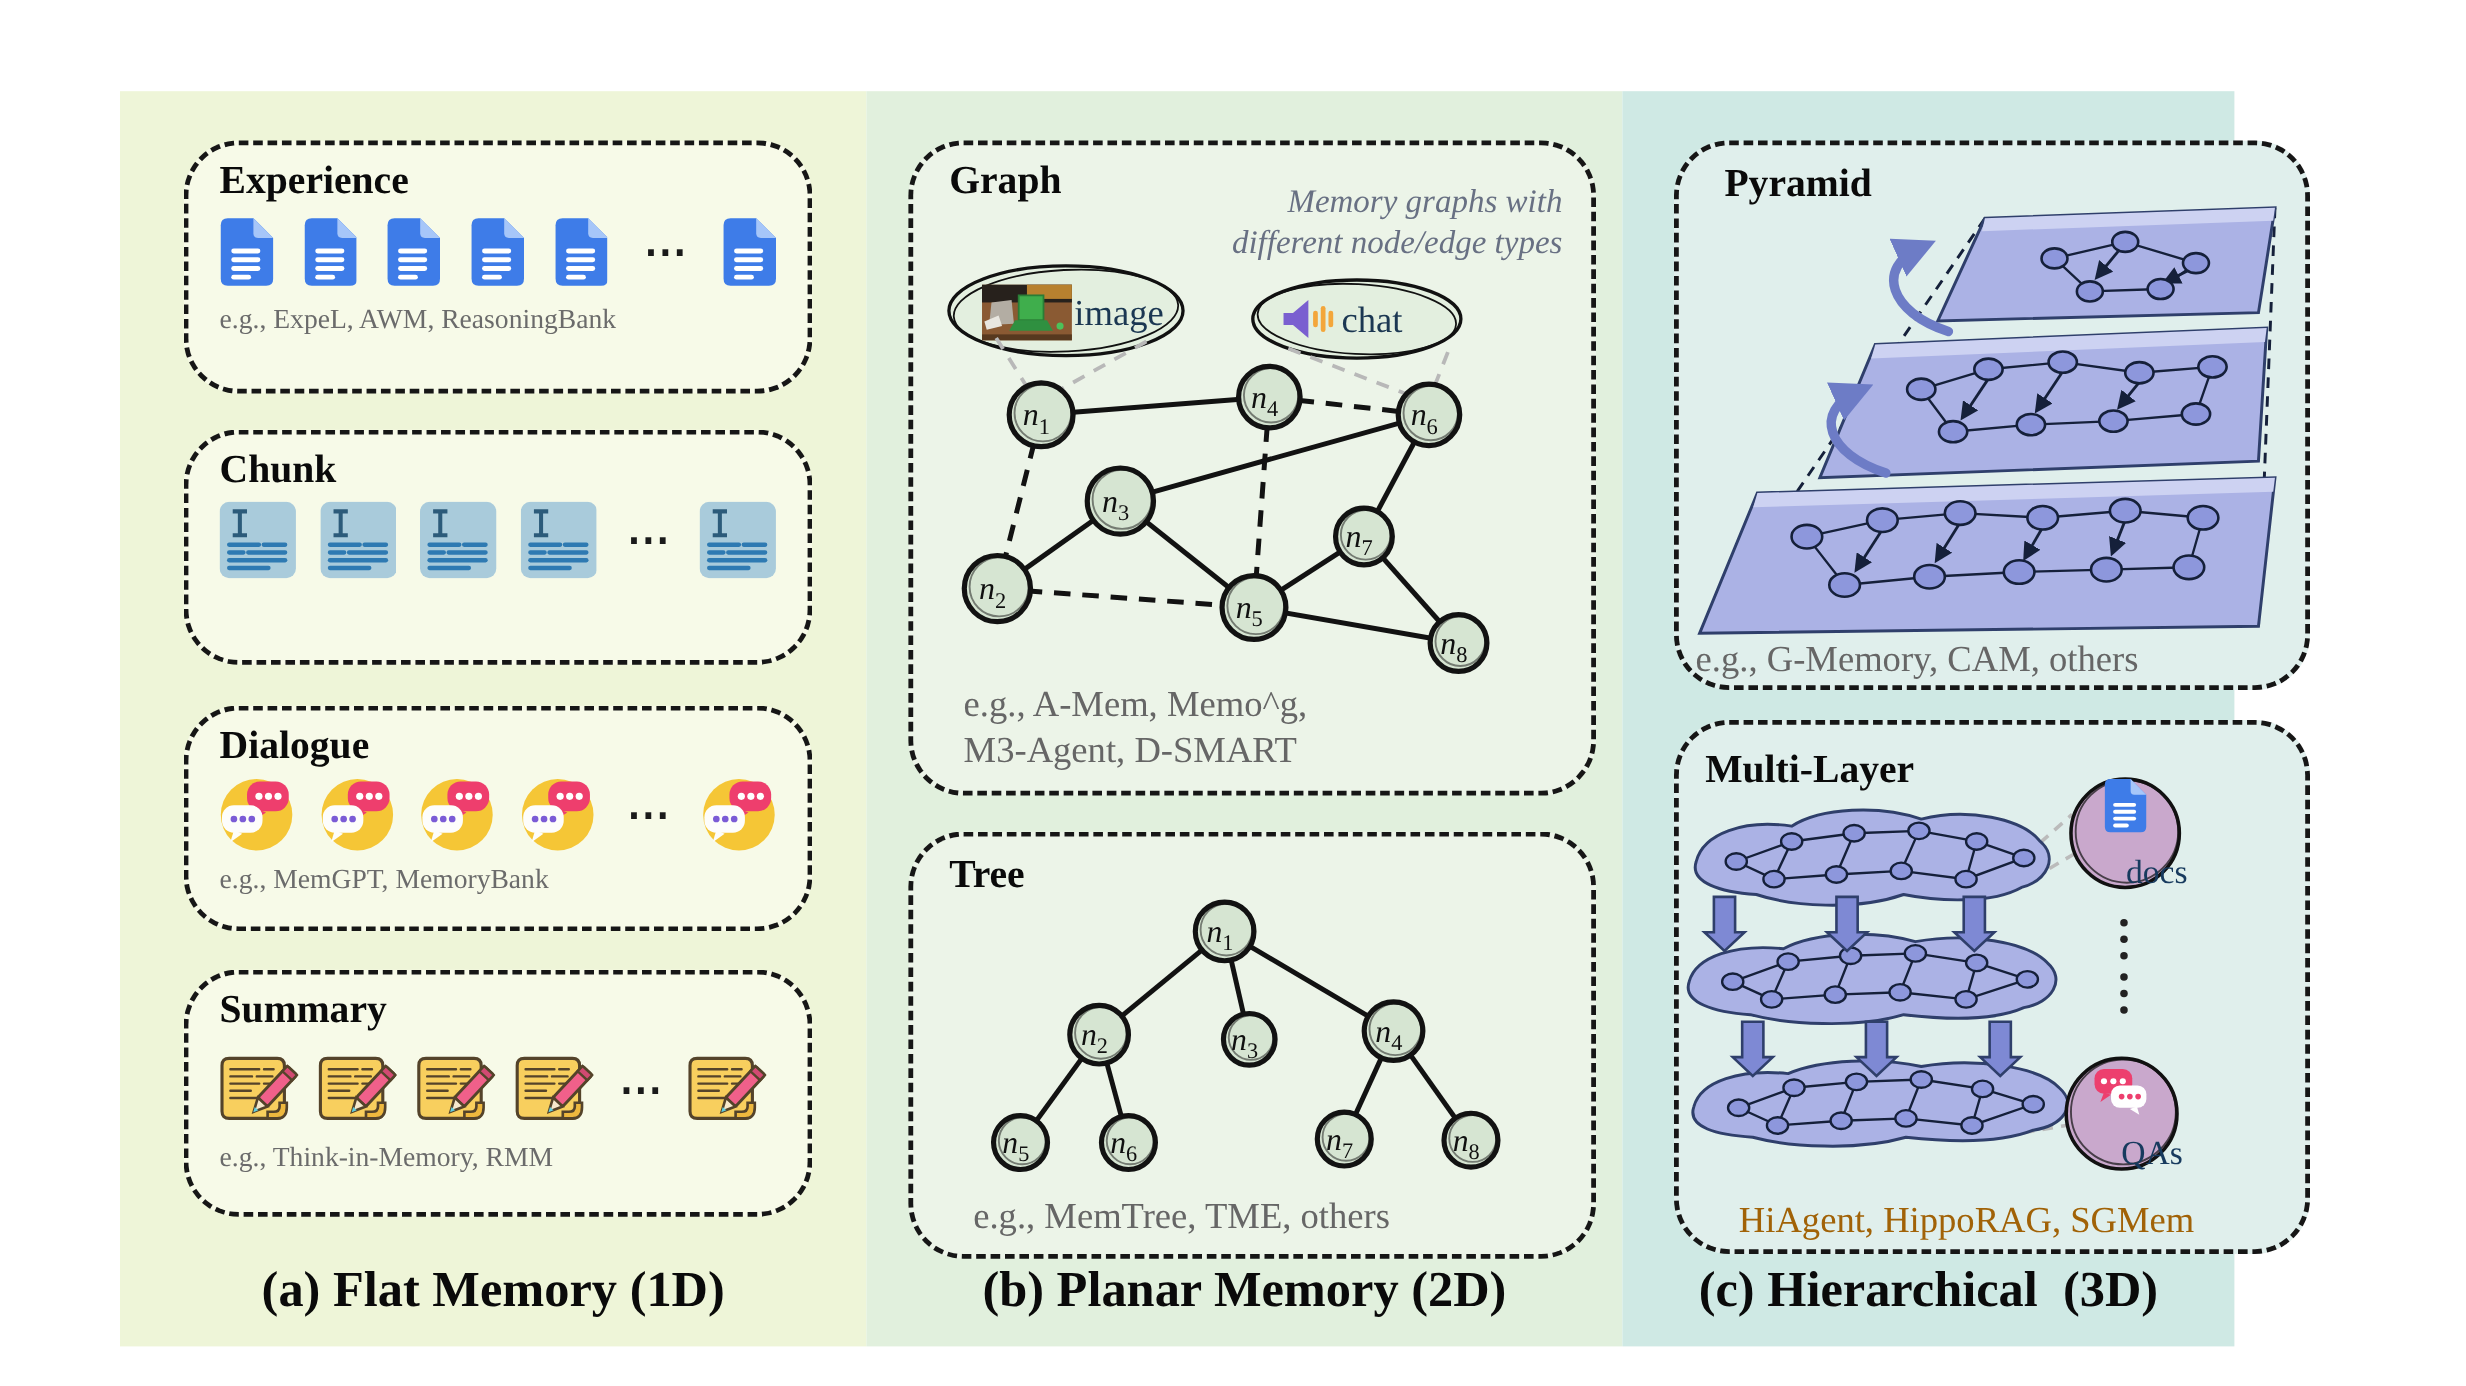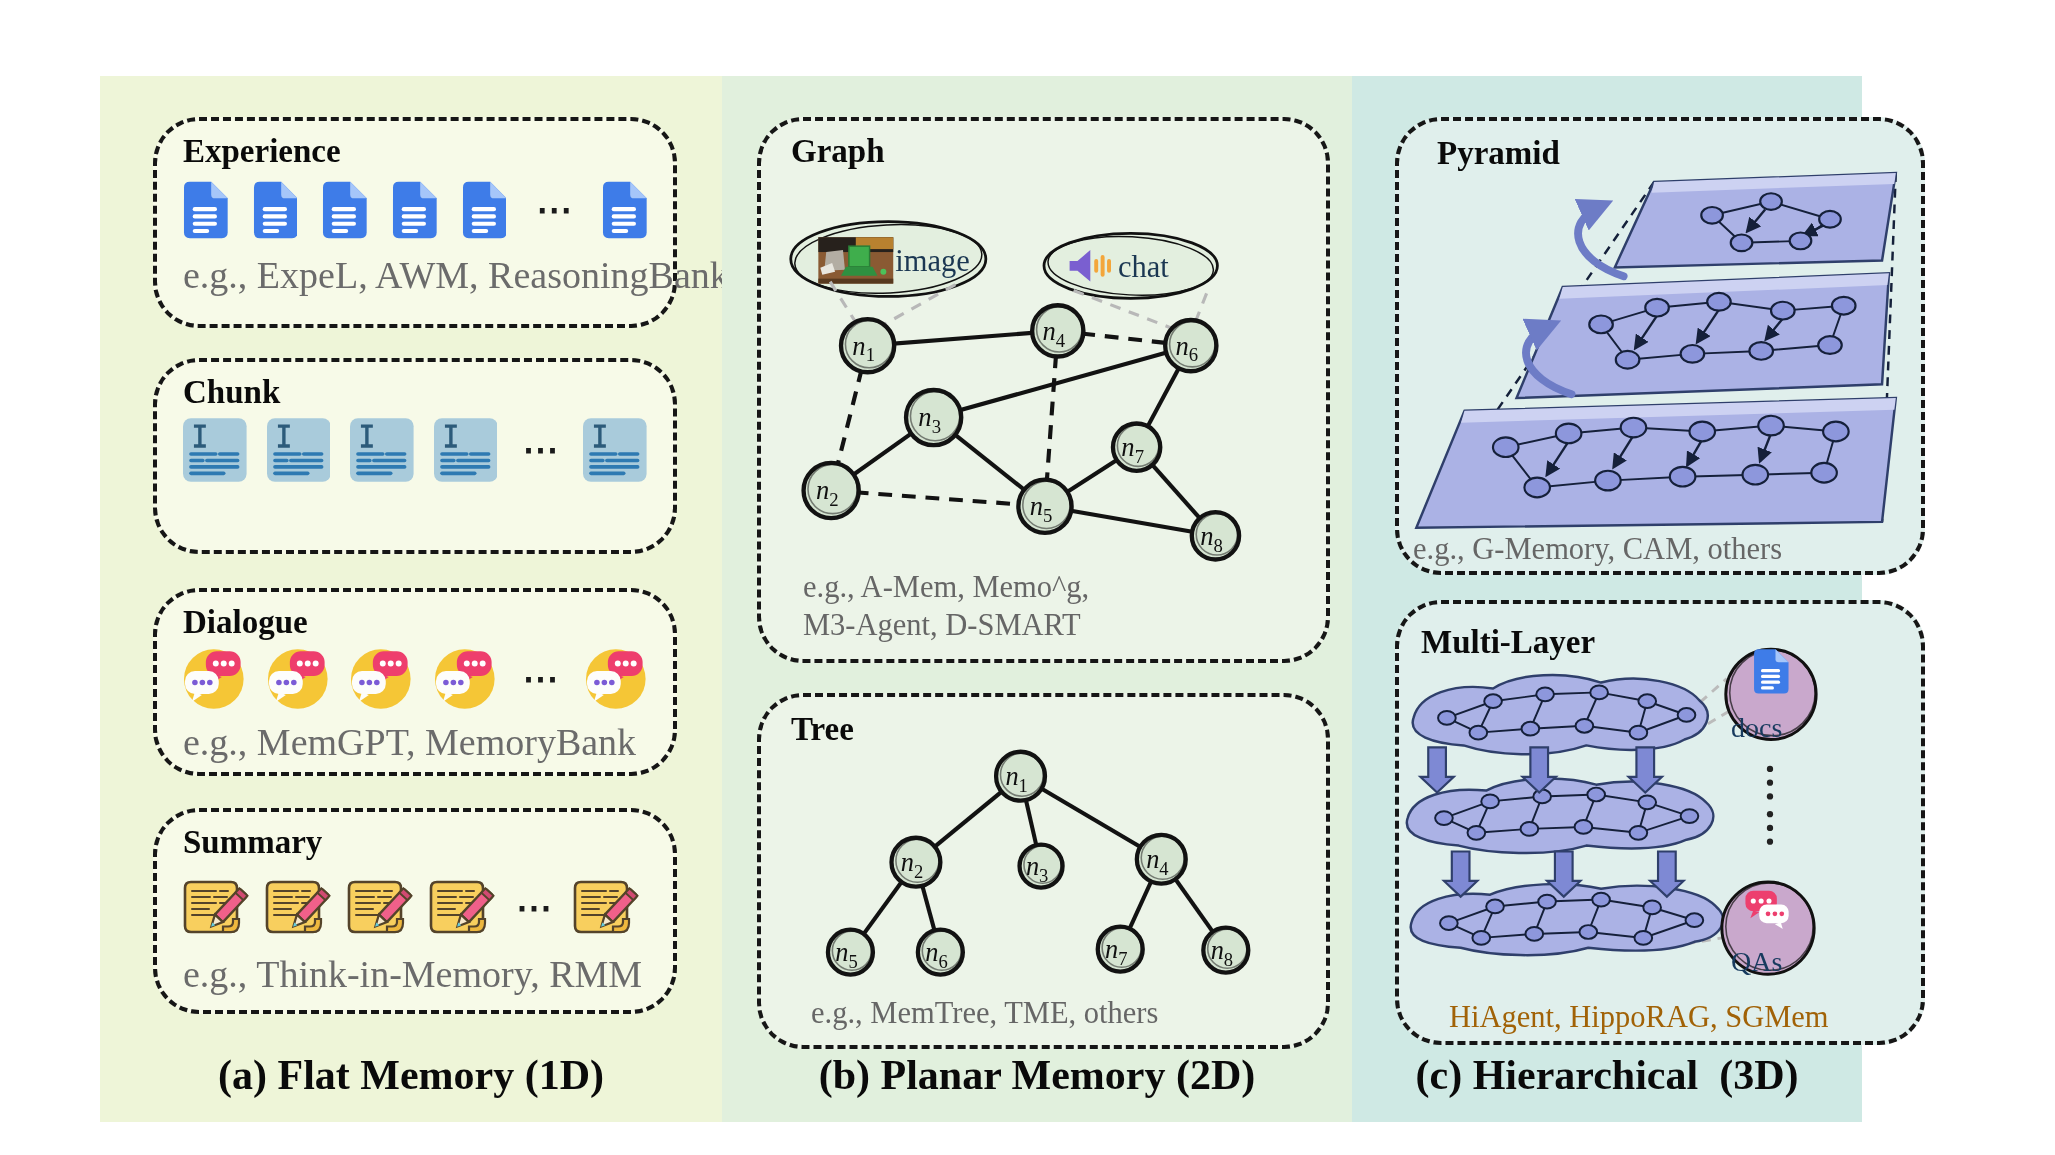--- a/index.html
+++ b/index.html
@@ -10,27 +10,27 @@
   #panel-planar{left:722px;width:630px;background:#e1f0dd;}
   #panel-hier{left:1352px;width:510px;background:#cfe9e4;}
   .box{position:absolute;border:4px dashed #161616;border-radius:46px;box-sizing:border-box;}
   .flat-box{left:53px;width:524px;background:#f7fae8;padding:12px 26px 0;}
   .planar-box{left:35px;width:573px;background:#ecf4e8;}
   .hier-box{left:43px;width:530px;background:#e0efec;}
   .box-title{font-weight:bold;font-size:33px;color:#0a0a0a;line-height:1.1;}
   .abs{position:absolute;}
   .icon-row{display:flex;align-items:center;margin-top:12px;}
   .dots{font-size:36px;font-weight:bold;color:#1a1a1a;line-height:1;padding:0 5px;}
-  .example{font-size:38px;color:#6b6b6b;margin-top:14px;white-space:nowrap;}
+  .example{font-size:23px;color:#6b6b6b;margin-top:14px;white-space:nowrap;}
   .caption{position:absolute;width:100%;text-align:center;top:975px;font-size:42px;
     font-weight:bold;color:#0a0a0a;white-space:pre;}
   .gray-ex{font-size:30.5px;color:#666;line-height:1.26;white-space:nowrap;}
   .annotation{font-style:italic;font-size:27.5px;color:#687083;text-align:right;line-height:1.22;}
   svg.fill{position:absolute;left:0;top:0;width:100%;height:100%;}
-  .circ-label{font-size:28px;color:#173a5e;text-align:left;}
+  .circ-label{font-size:28px;color:#173a5e;text-align:right;}
 </style>
 </head>
 <body>
 
 <svg width="0" height="0" style="position:absolute" aria-hidden="true">
   <defs>
     <g id="doc-ic">
       <path d="M7 0 h22 l17 17 v35 q0 6 -6 6 h-33 q-6 0 -6 -6 v-46 q0 -6 6 -6 z" fill="#3e7ce8"></path>
       <path d="M29 0 l17 17 h-13 q-4 0 -4 -4 z" fill="#a6c6f9"></path>
       <g fill="#fff">
@@ -254,20 +254,24 @@
           <circle cx="381" cy="331" r="24" fill="#d6e5d2" stroke="#121212" stroke-width="4.4"></circle>
           <circle cx="382.5" cy="329.5" r="21" fill="none" stroke="#121212" stroke-width="1.6" opacity="0.5"></circle>
           <text x="377" y="340" text-anchor="middle" font-size="27" font-style="italic" font-family="&quot;Liberation Serif&quot;,serif" fill="#101010">n<tspan font-size="19" dy="7" font-style="normal">7</tspan></text>
           <circle cx="461" cy="421" r="24" fill="#d6e5d2" stroke="#121212" stroke-width="4.4"></circle>
           <circle cx="462.5" cy="419.5" r="21" fill="none" stroke="#121212" stroke-width="1.6" opacity="0.5"></circle>
           <text x="457" y="430" text-anchor="middle" font-size="27" font-style="italic" font-family="&quot;Liberation Serif&quot;,serif" fill="#101010">n<tspan font-size="19" dy="7" font-style="normal">8</tspan></text>
           <text x="136" y="152" font-size="31" font-family="&quot;Liberation Serif&quot;,serif" fill="#1b3752">image</text>
           <text x="362" y="158" font-size="31" font-family="&quot;Liberation Serif&quot;,serif" fill="#1b3752">chat</text>
         </svg>
       <div class="abs box-title" style="left:30px;top:12px;">Graph</div>
+      <div class="abs annotation" style="right:24px;top:30px;">
+        <div>Memory graphs with</div>
+        <div>different node/edge types</div>
+      </div>
       <div class="abs gray-ex" style="left:42px;top:447px;">
         <div>e.g., A-Mem, Memo^g,</div>
         <div>M3-Agent, D-SMART</div>
       </div>
     </div>
 
     <div class="box planar-box" style="top:617px;height:356px;">
       <svg class="fill" viewBox="0 0 573 356">
           <line x1="263" y1="81" x2="156" y2="169" stroke="#121212" stroke-width="4.2"></line>
           <line x1="263" y1="81" x2="284" y2="173" stroke="#121212" stroke-width="4.2"></line>

